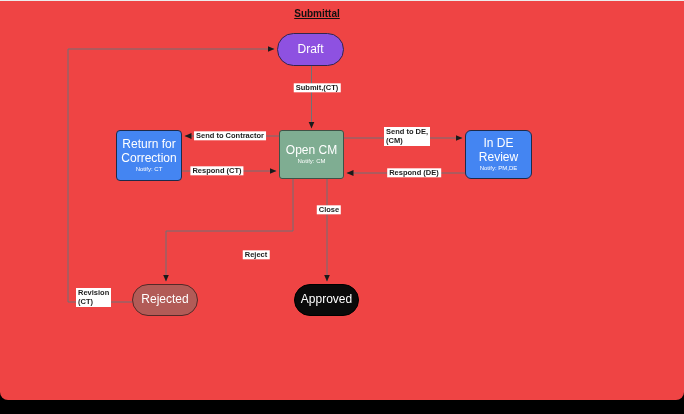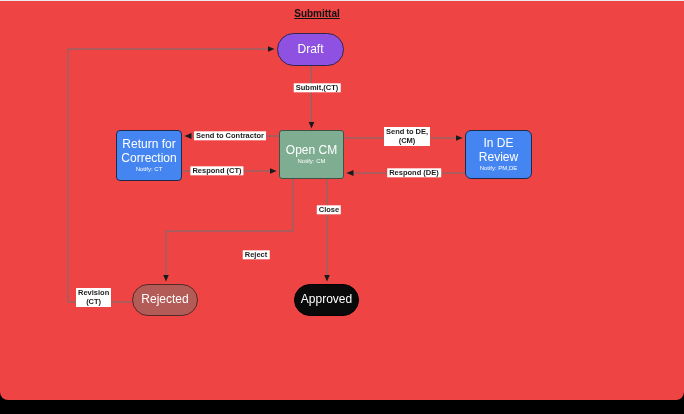--- a/index.html
+++ b/index.html
@@ -64,21 +64,21 @@
   }
   .node-approved{
     left:294px;top:283px;width:65px;height:32px;
     background:#0a0a0a;border:1.5px solid #000;border-radius:16px;
   }
   .edge-label{
     position:absolute;
     background:#fff;
     padding:0 2px;
     font-size:7.5px;font-weight:bold;color:#1c1c1c;
-    white-space:pre-line;line-height:1.25;text-align:center;
+    white-space:pre-line;line-height:1.25;
   }
   .edge-label.centered{transform:translate(-50%,-50%);white-space:nowrap;}
 </style>
 </head>
 <body>
 
 <div class="stage">
   <div class="canvas">
 
     <div class="diagram-title">Submittal</div>

